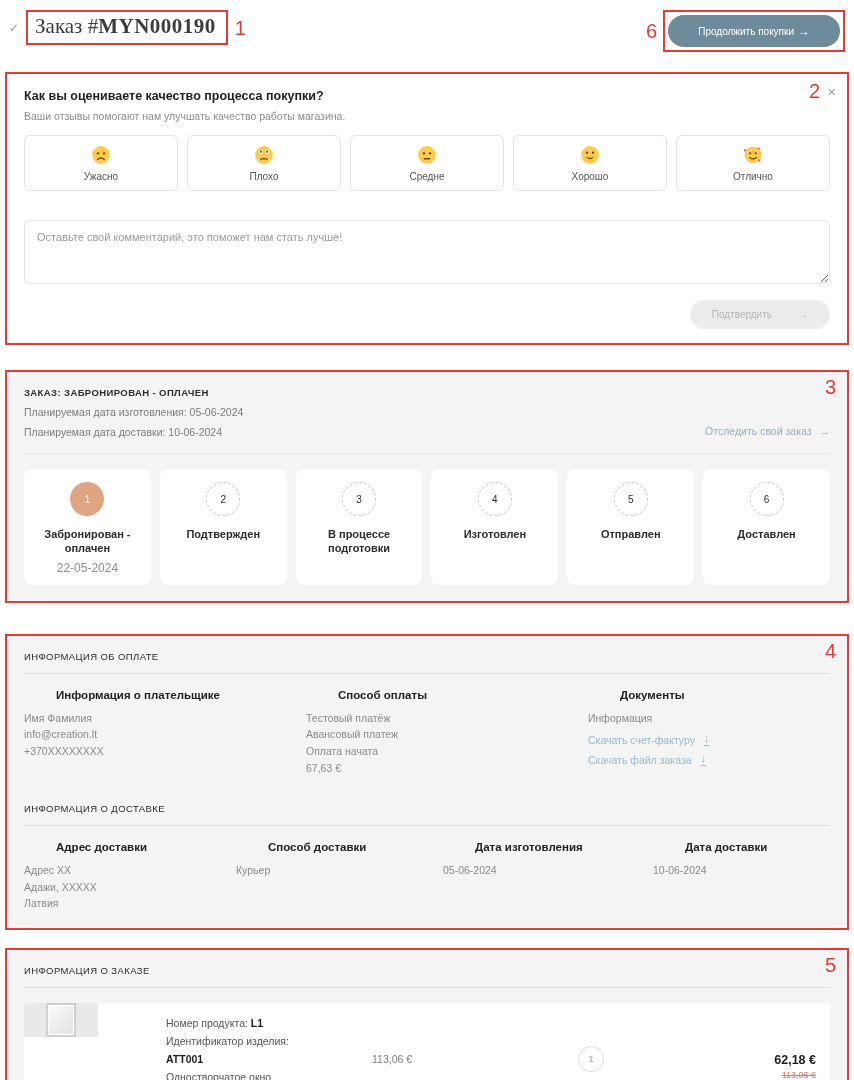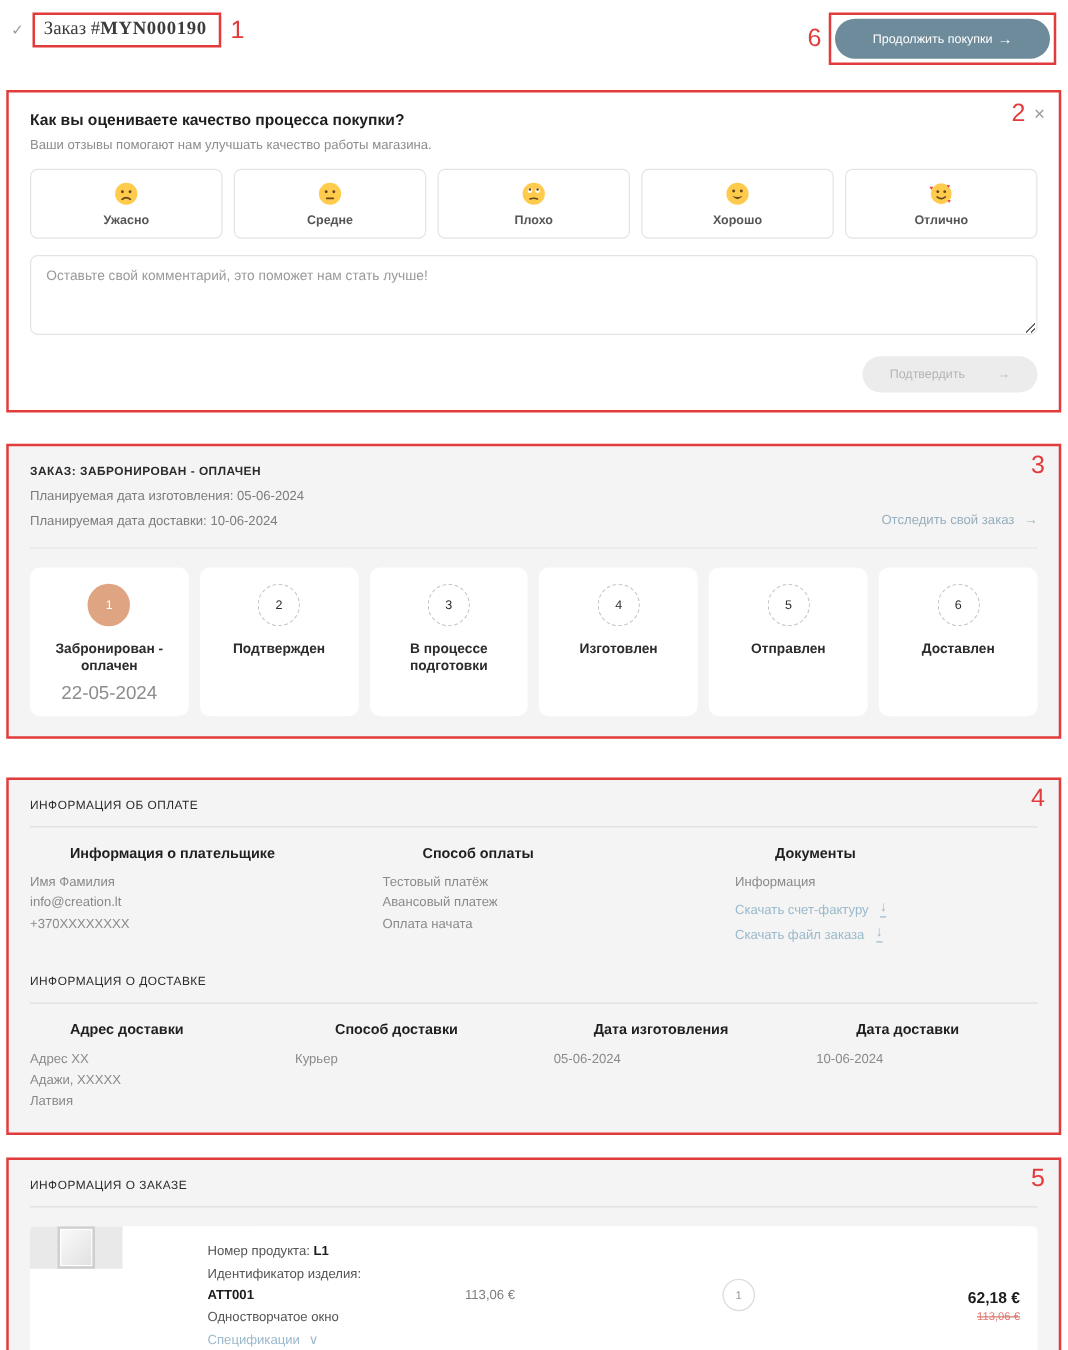--- a/index.html
+++ b/index.html
@@ -23,39 +23,39 @@
 
   
   .ann-border{border:2px solid var(--red);}
   .ann-num{color:var(--red);font-size:20px;line-height:1;font-weight:400;}
 
   
   .header-row{display:flex;justify-content:space-between;align-items:flex-start;padding:2px 4px 0;}
   .title-wrap{display:flex;align-items:center;gap:7px;}
   .check{color:#9a9a9a;font-size:12px;}
   .title-box{padding:2px 10px 4px 7px;display:inline-block;}
-  .order-title{font-family:"Liberation Serif","DejaVu Serif",serif;font-size:15px;color:#3c3c3c;white-space:nowrap;}
+  .order-title{font-family:"Liberation Serif","DejaVu Serif",serif;font-size:21px;color:#3c3c3c;white-space:nowrap;}
   .order-title .num{font-weight:bold;letter-spacing:.5px;}
   .btn-wrap{display:flex;align-items:center;gap:6px;}
   .btn-box{padding:3px;}
   .btn-slate{background:var(--slate);color:#fff;border:none;border-radius:16px;
     padding:9px 30px;font-size:10px;font-family:inherit;display:inline-flex;align-items:center;gap:4px;cursor:pointer;white-space:nowrap;}
   .btn-slate .arr{font-size:12px;}
 
   
   .survey{position:relative;background:#fff;margin:20px 0 0;padding:15px 17px 14px;}
   .survey-corner{position:absolute;top:7px;right:11px;display:flex;align-items:center;gap:7px;}
   .close-x{color:#9a9a9a;font-size:15px;cursor:pointer;line-height:1;}
   .survey-title{font-size:12.5px;font-weight:bold;color:#1f1f1f;}
   .survey-sub{font-size:10.5px;color:#8d8d8d;margin-top:7px;}
   .ratings{display:flex;gap:9px;margin-top:13px;}
   .rating{flex:1;background:#fff;border:1px solid #e4e4e4;border-radius:6px;padding:9px 0 8px;text-align:center;cursor:pointer;}
   .rating svg{display:block;margin:0 auto;}
-  .rating-label{font-size:10px;color:#555;margin-top:6px;font-weight:bold;}
-  .comment{width:100%;height:64px;margin-top:13px;border:1px solid #e4e4e4;border-radius:6px;
+  .rating-label{font-size:10px;color:#555;margin-top:6px;}
+  .comment{width:100%;height:64px;margin-top:29px;border:1px solid #e4e4e4;border-radius:6px;
     padding:10px 12px;font-size:11px;color:#555;font-family:inherit;resize:vertical;}
   .comment::placeholder{color:#9a9a9a;}
   .survey-actions{display:flex;justify-content:flex-end;margin-top:12px;}
   .btn-disabled{background:#ececec;color:#b5b5b5;border:none;border-radius:16px;
     padding:9px 22px;font-size:10px;font-family:inherit;display:inline-flex;align-items:center;gap:26px;}
 
   
   .card-gray{position:relative;background:var(--gray-card);margin-top:25px;padding:15px 17px 16px;}
   .corner-num{position:absolute;top:5px;right:11px;}
 
@@ -63,21 +63,21 @@
   .status-top{display:flex;justify-content:space-between;align-items:flex-end;}
   .status-title{font-size:9.5px;font-weight:bold;letter-spacing:.4px;color:#2b2b2b;}
   .status-line{font-size:10.5px;color:#7c7c7c;margin-top:8px;}
   .track-link{font-size:10.5px;color:#96aebd;display:inline-flex;align-items:center;gap:8px;cursor:pointer;margin-bottom:1px;}
   .steps{display:flex;gap:9px;margin-top:15px;border-top:1px solid #e6e6e6;padding-top:15px;}
   .step{flex:1;background:#fff;border-radius:8px;text-align:center;padding:13px 4px 10px;min-height:88px;}
   .step-circle{width:34px;height:34px;border-radius:50%;margin:0 auto;display:flex;align-items:center;justify-content:center;font-size:10px;}
   .step-circle.active{background:var(--step-active);color:#fff;}
   .step-circle.idle{border:1px dashed #c9c9c9;color:#2b2b2b;background:#fff;}
   .step-label{font-size:11px;font-weight:bold;color:#2b2b2b;margin-top:11px;line-height:1.3;}
-  .step-date{font-size:15px;color:#8d8d8d;margin-top:5px;}
+  .step-date{font-size:12px;color:#8d8d8d;margin-top:5px;}
 
   
   .sec-title{font-size:9.5px;font-weight:normal;letter-spacing:.4px;color:#2b2b2b;}
   .hr{height:1px;background:#ddd;border:none;margin:11px 0 15px;}
   .pay-grid{display:grid;grid-template-columns:282px 282px 1fr;margin-bottom:26px;}
   .del-grid{display:grid;grid-template-columns:212px 207px 210px 1fr;}
   .col-title{font-size:11.5px;font-weight:bold;color:#1f1f1f;margin-bottom:9px;padding-left:32px;}
   .col-line{font-size:10.5px;color:var(--txt-gray);line-height:1.6;}
   .doc-link{font-size:10.5px;color:var(--link-blue);display:flex;align-items:center;gap:9px;margin-top:7px;cursor:pointer;}
   .dl-ico{border-bottom:1px solid var(--link-blue);line-height:1;padding-bottom:1px;font-size:11px;}
@@ -137,39 +137,39 @@
               <circle cx="23.5" cy="15" r="2.1" fill="#65471b"></circle>
               <path d="M12 26 Q18 21 24 26" stroke="#65471b" stroke-width="2.4" fill="none" stroke-linecap="round"></path>
             </svg>
         </span>
         <div class="rating-label">Ужасно</div>
       </div>
       <div class="rating">
         <span>
           <svg viewBox="0 0 36 36" width="20" height="20">
               <circle cx="18" cy="18" r="16" fill="#ffcb4c"></circle>
-              <circle cx="12.5" cy="15" r="2.1" fill="#65471b"></circle>
-              <circle cx="23.5" cy="15" r="2.1" fill="#65471b"></circle>
-              <rect x="12" y="23.5" width="12" height="2.4" rx="1.2" fill="#65471b"></rect>
-            </svg>
-        </span>
-        <div class="rating-label">Средне</div>
-      </div>
-      <div class="rating">
-        <span>
-          <svg viewBox="0 0 36 36" width="20" height="20">
-              <circle cx="18" cy="18" r="16" fill="#ffcb4c"></circle>
               <circle cx="12.5" cy="13.5" r="3.4" fill="#fff"></circle>
               <circle cx="23.5" cy="13.5" r="3.4" fill="#fff"></circle>
               <circle cx="12.5" cy="12" r="1.8" fill="#65471b"></circle>
               <circle cx="23.5" cy="12" r="1.8" fill="#65471b"></circle>
               <path d="M12.5 25.5 Q18 23.5 23.5 25.5" stroke="#65471b" stroke-width="2.2" fill="none" stroke-linecap="round"></path>
             </svg>
         </span>
         <div class="rating-label">Плохо</div>
+      </div>
+      <div class="rating">
+        <span>
+          <svg viewBox="0 0 36 36" width="20" height="20">
+              <circle cx="18" cy="18" r="16" fill="#ffcb4c"></circle>
+              <circle cx="12.5" cy="15" r="2.1" fill="#65471b"></circle>
+              <circle cx="23.5" cy="15" r="2.1" fill="#65471b"></circle>
+              <rect x="12" y="23.5" width="12" height="2.4" rx="1.2" fill="#65471b"></rect>
+            </svg>
+        </span>
+        <div class="rating-label">Средне</div>
       </div>
       <div class="rating">
         <span>
           <svg viewBox="0 0 36 36" width="20" height="20">
               <circle cx="18" cy="18" r="16" fill="#ffcb4c"></circle>
               <circle cx="12.5" cy="14" r="2.1" fill="#65471b"></circle>
               <circle cx="23.5" cy="14" r="2.1" fill="#65471b"></circle>
               <path d="M10.5 21 Q18 30.5 25.5 21 Q18 24.5 10.5 21 Z" fill="#65471b"></path>
             </svg>
         </span>
@@ -250,20 +250,21 @@
         <div class="col-title">Информация о плательщике</div>
         <div class="col-line">Имя Фамилия</div>
         <div class="col-line">info@creation.lt</div>
         <div class="col-line">+370XXXXXXXX</div>
       </div>
       <div>
         <div class="col-title">Способ оплаты</div>
         <div class="col-line">Тестовый платёж</div>
         <div class="col-line">Авансовый платеж</div>
         <div class="col-line">Оплата начата</div>
+        <div class="col-line">67,63 €</div>
       </div>
       <div>
         <div class="col-title">Документы</div>
         <div class="col-line">Информация</div>
         <div class="doc-link">
           <span>Скачать счет-фактуру</span>
           <span class="dl-ico">↓</span>
         </div>
         <div class="doc-link">
           <span>Скачать файл заказа</span>

